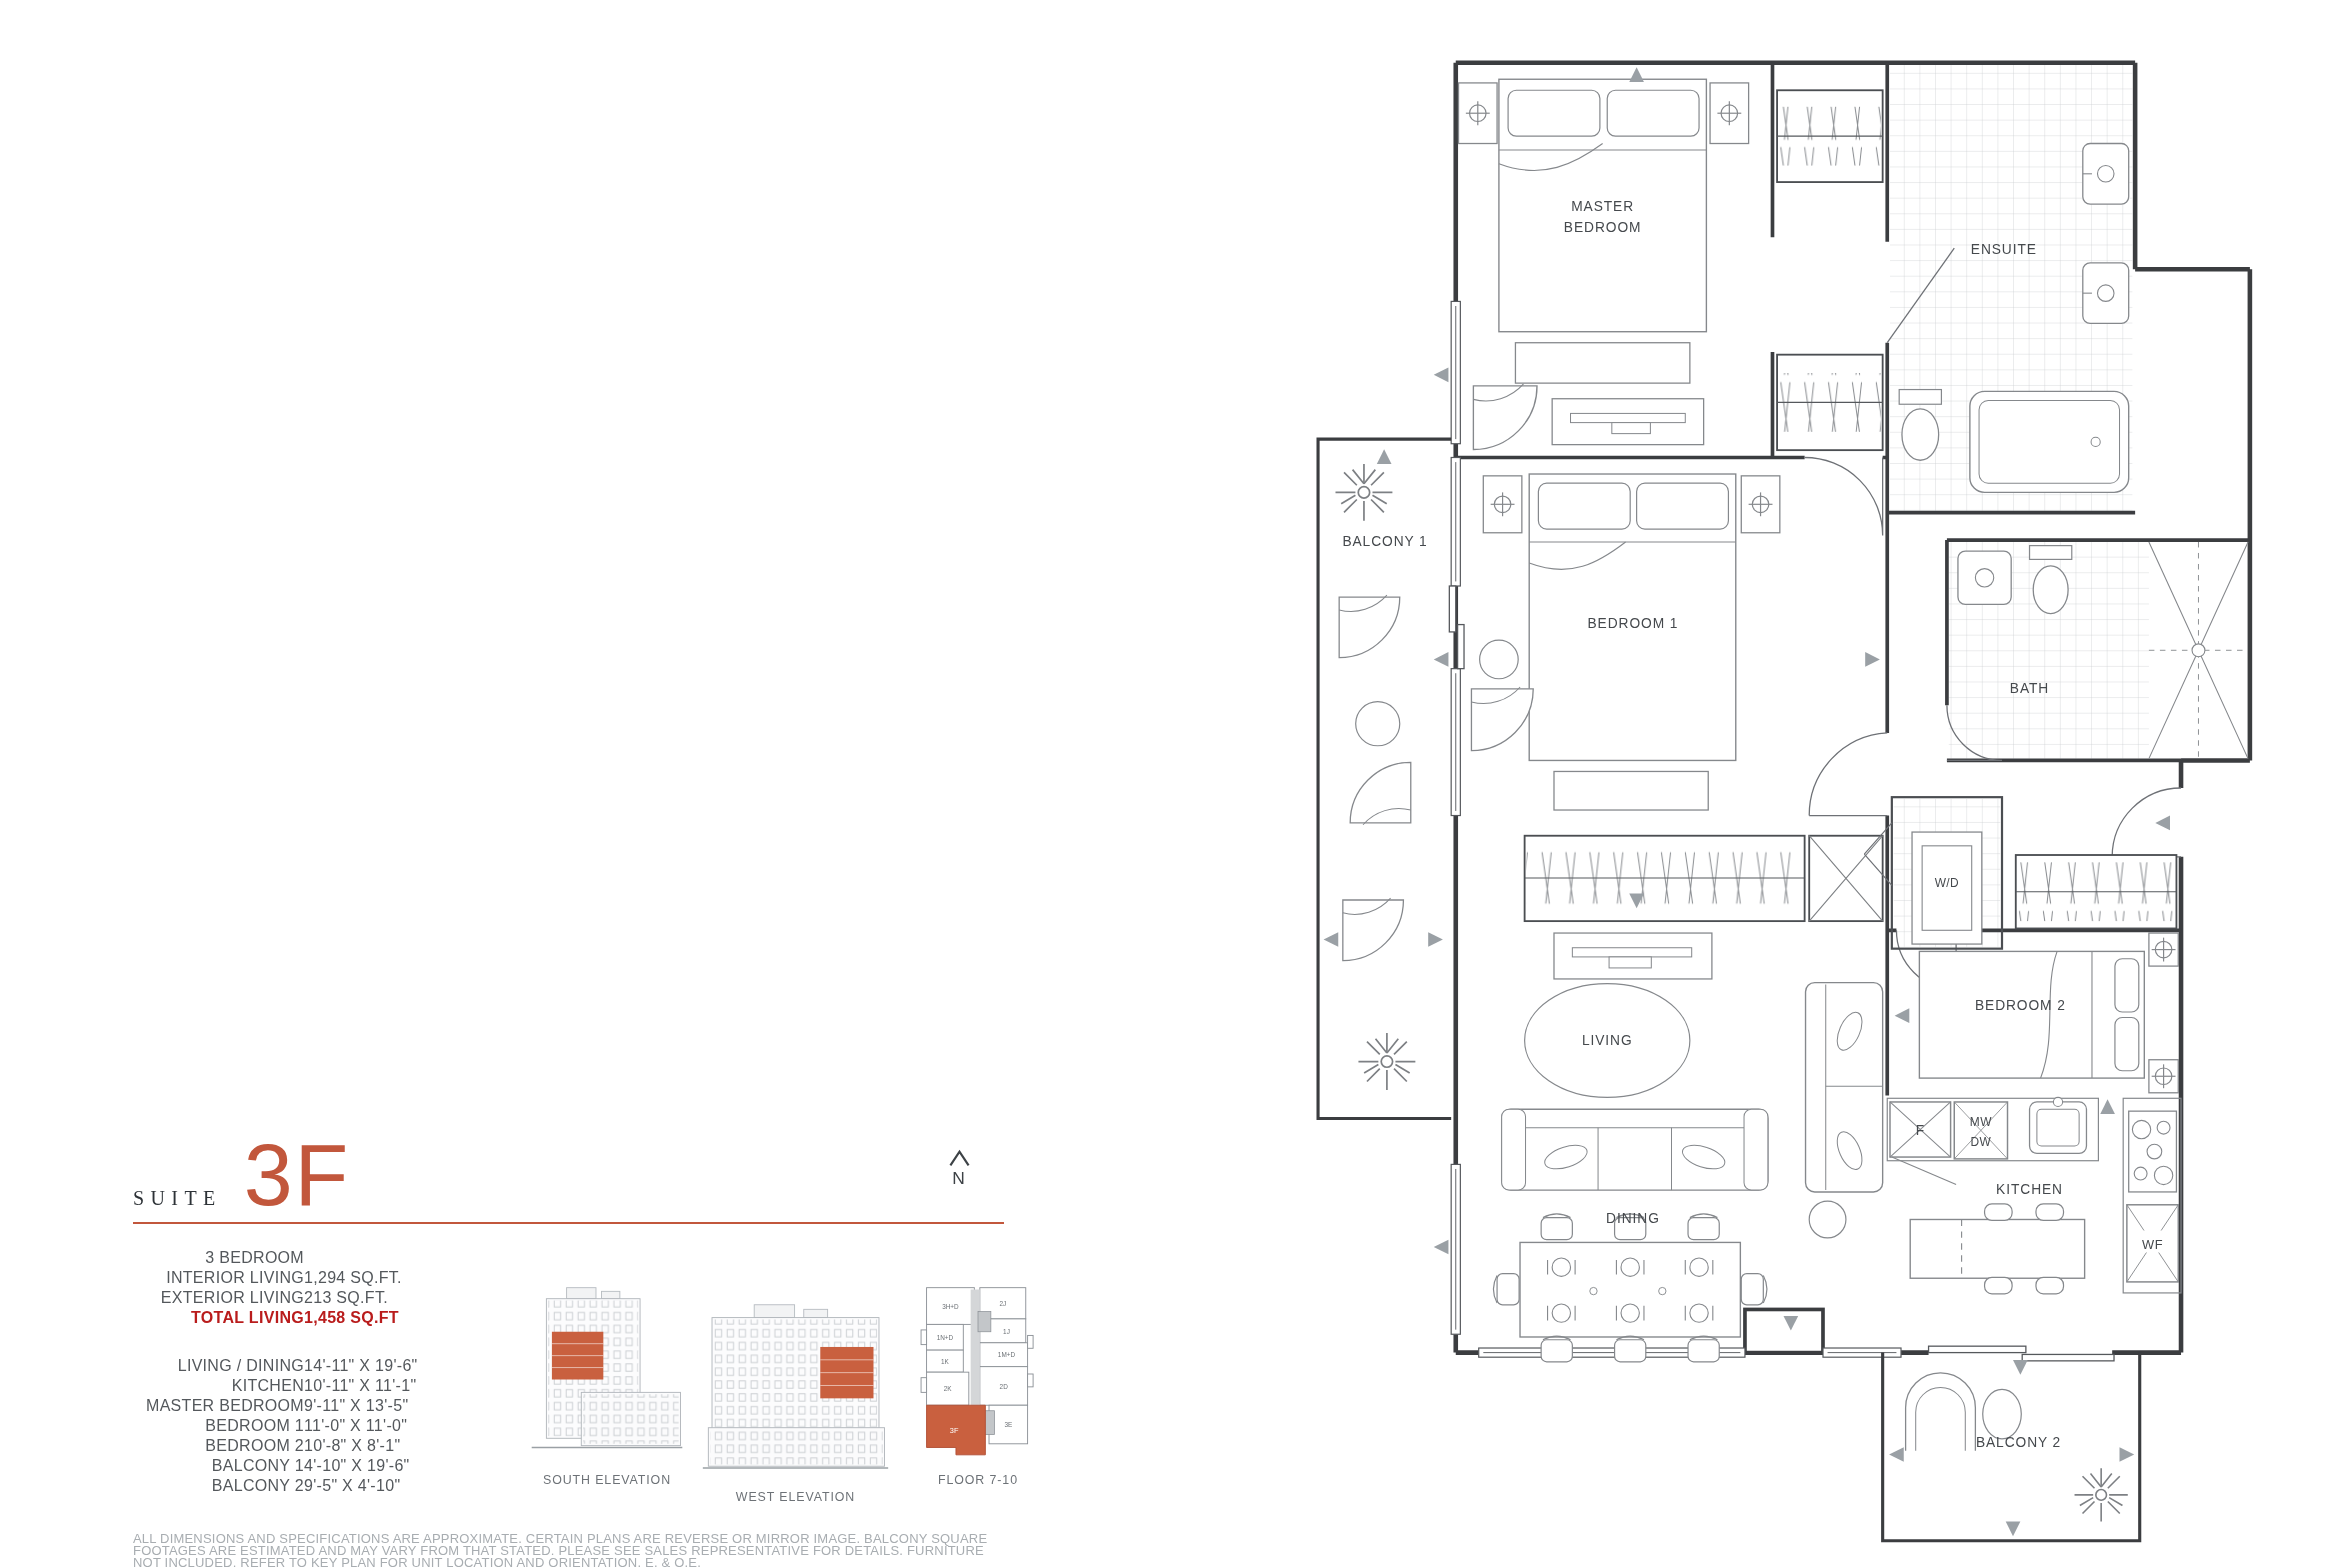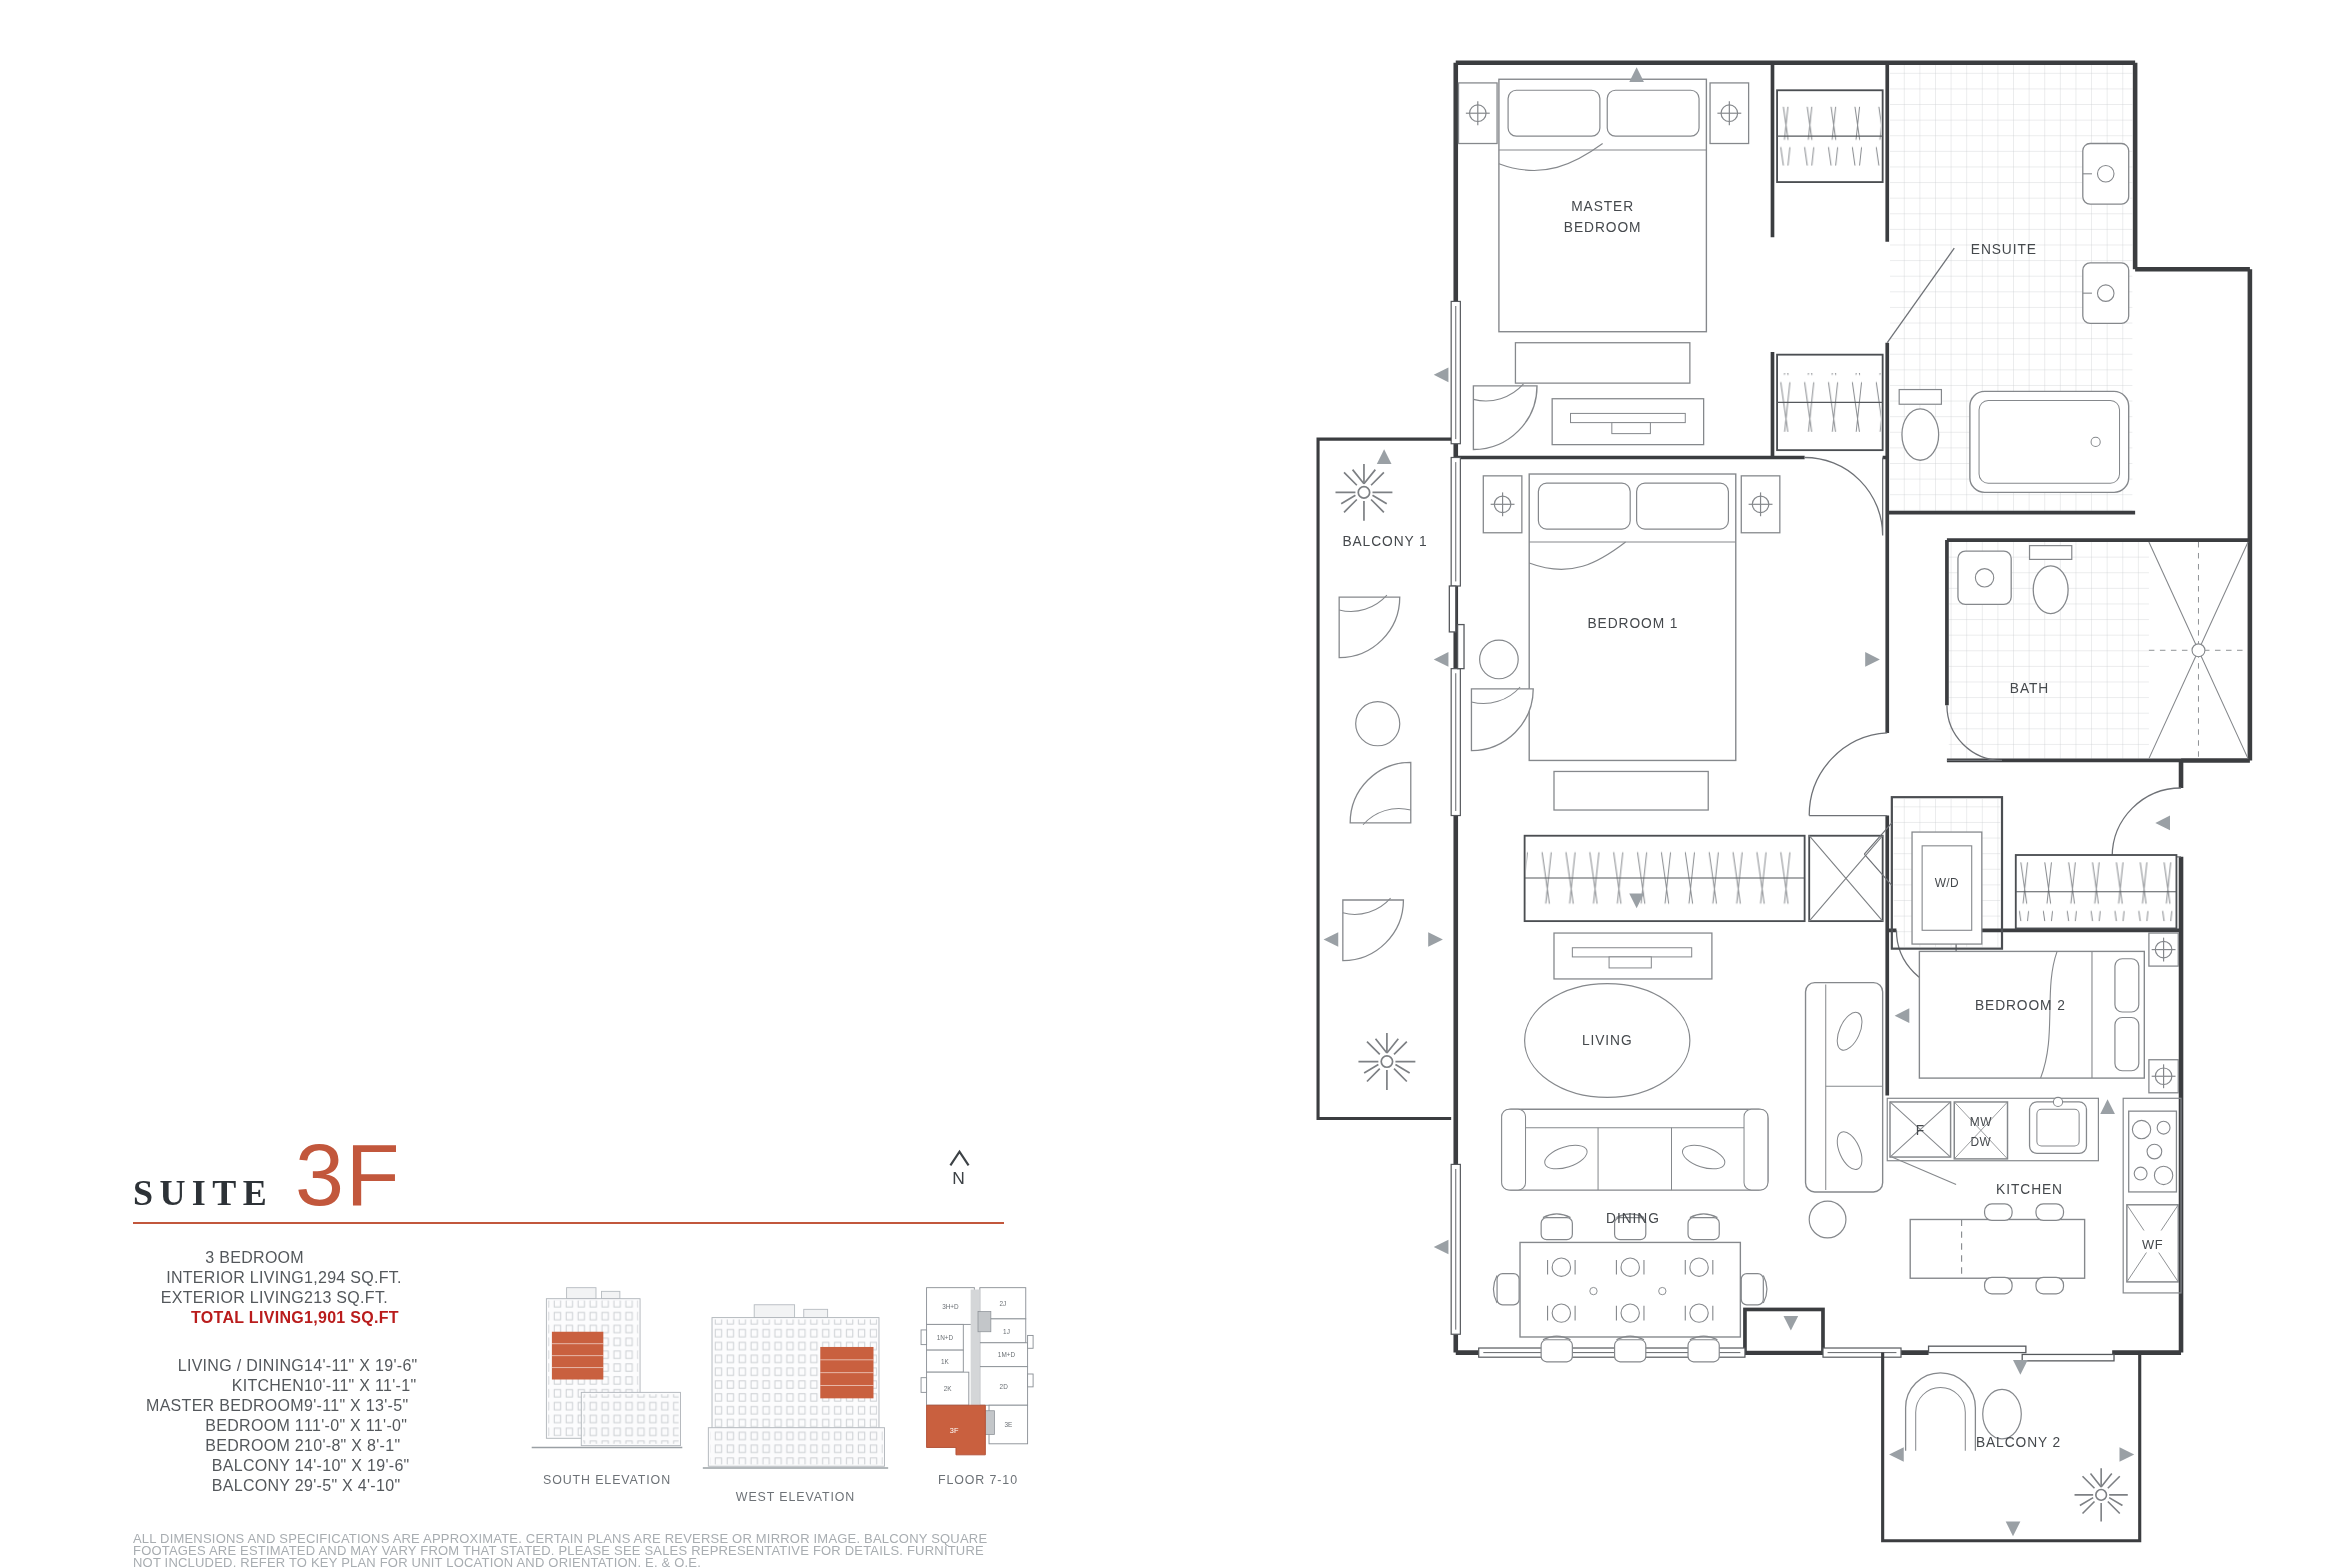--- a/index.html
+++ b/index.html
@@ -5,22 +5,22 @@
   html,body{margin:0;padding:0;}
   body{
     width:2351px;height:1568px;position:relative;background:#ffffff;
     font-family:"Liberation Sans", sans-serif;overflow:hidden;
     -webkit-font-smoothing:antialiased;
   }
   
   .panel{position:absolute;left:133px;top:1141px;width:871px;height:426px;}
   .heading{position:absolute;left:0;top:0;display:flex;align-items:baseline;white-space:nowrap;}
   .suite-word{
-    font-family:"Liberation Serif", serif;font-size:36px;letter-spacing:6.4px;
-    color:#2d3237;font-weight:700;
+    font-family:"Liberation Serif", serif;font-size:20px;letter-spacing:6.4px;
+    color:#2d3237;font-weight:400;
   }
   .suite-number{
     font-size:88px;font-weight:200;color:#c2573c;margin-left:22px;
     letter-spacing:1.8px;line-height:.78;
   }
   .rule{position:absolute;left:0;top:81px;width:871px;height:1.8px;background:#c2573c;}
   .north{position:absolute;left:806px;top:7.3px;width:40px;text-align:center;color:#3d4246;}
   .north svg{display:block;margin:0 auto;}
   .north .n-label{font-size:17.4px;letter-spacing:0.9px;color:#3d4246;}
   .facts,.dims{position:absolute;left:0;font-size:16px;color:#54585c;letter-spacing:0.3px;text-align:right;}
@@ -71,21 +71,21 @@
     <div class="row">
         <span class="lbl">INTERIOR LIVING</span>
         <span class="val">1,294 SQ.FT.</span>
       </div>
     <div class="row">
         <span class="lbl">EXTERIOR LIVING</span>
         <span class="val">213 SQ.FT.</span>
       </div>
     <div class="row bold">
         <span class="lbl">TOTAL LIVING</span>
-        <span class="val">1,901 SQ.FT</span>
+        <span class="val">1,458 SQ.FT</span>
       </div>
   </div>
 
   <div class="dims">
     <div class="row">
         <span class="lbl">LIVING / DINING</span>
         <span class="val">14'-11" X 19'-6"</span>
       </div>
     <div class="row">
         <span class="lbl">KITCHEN</span>

